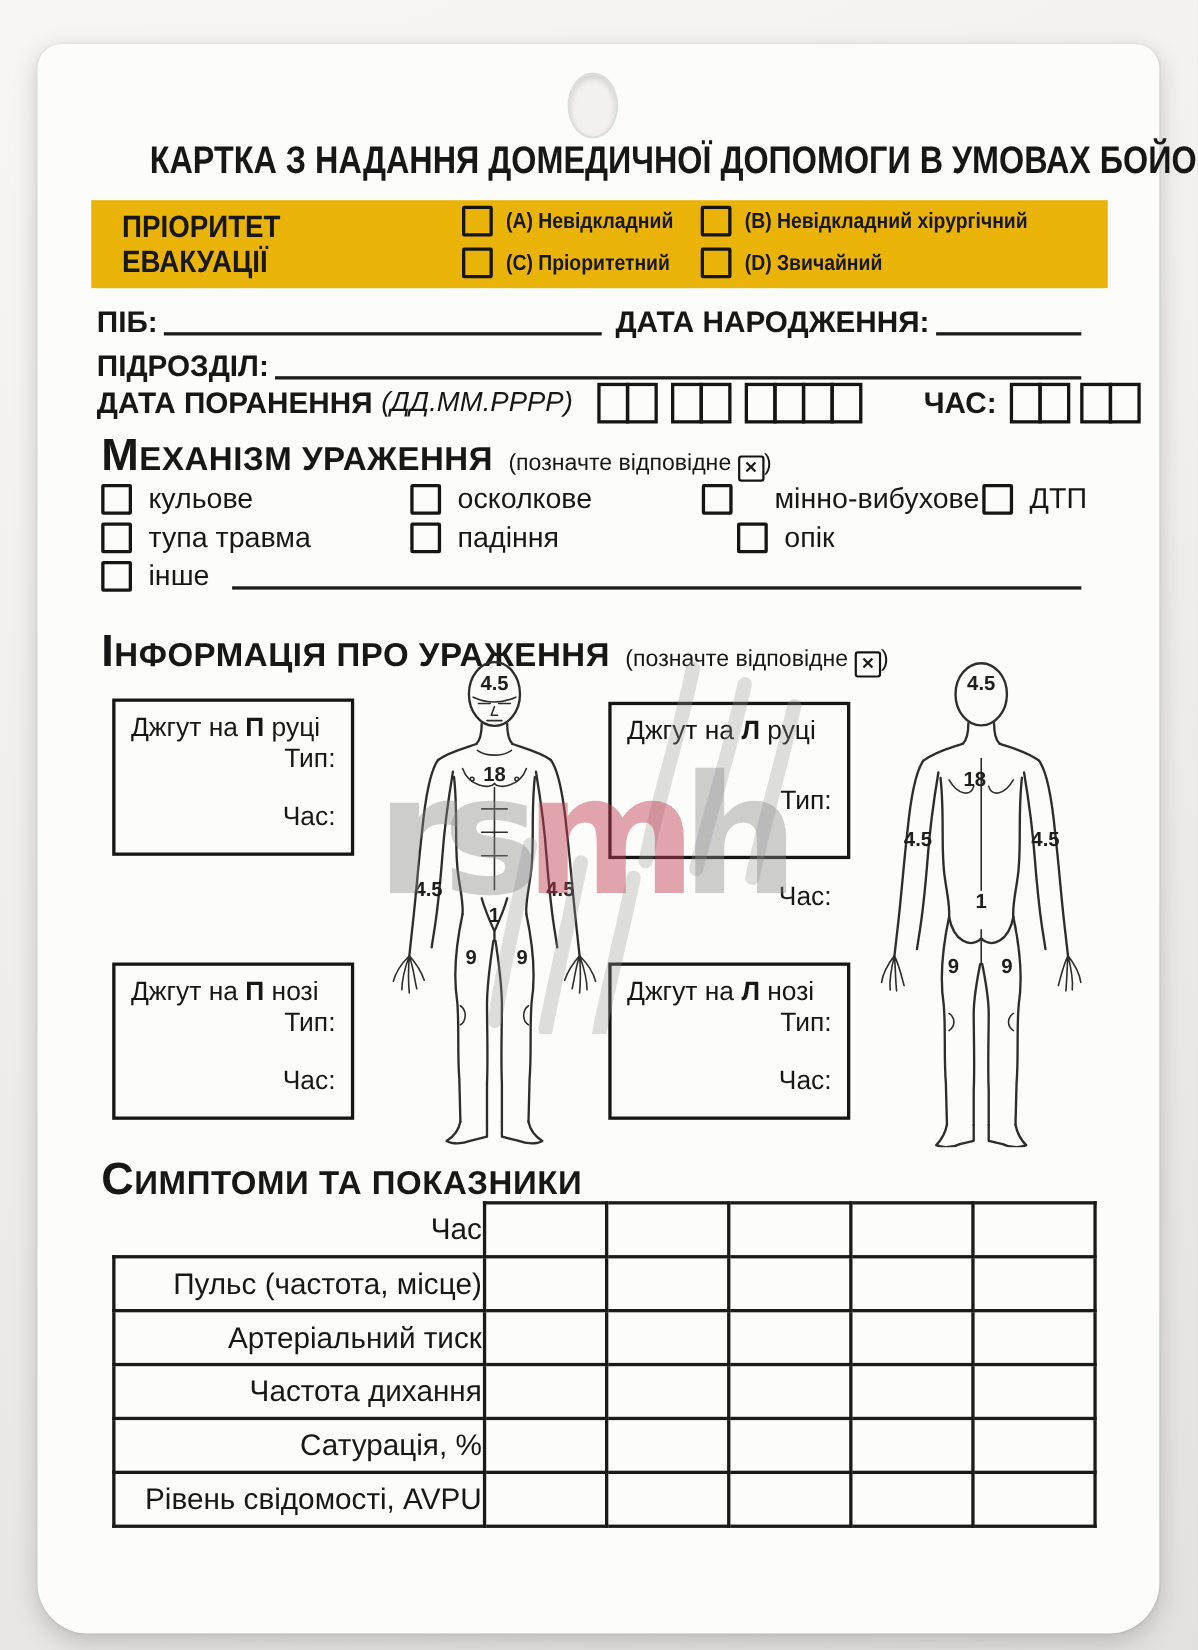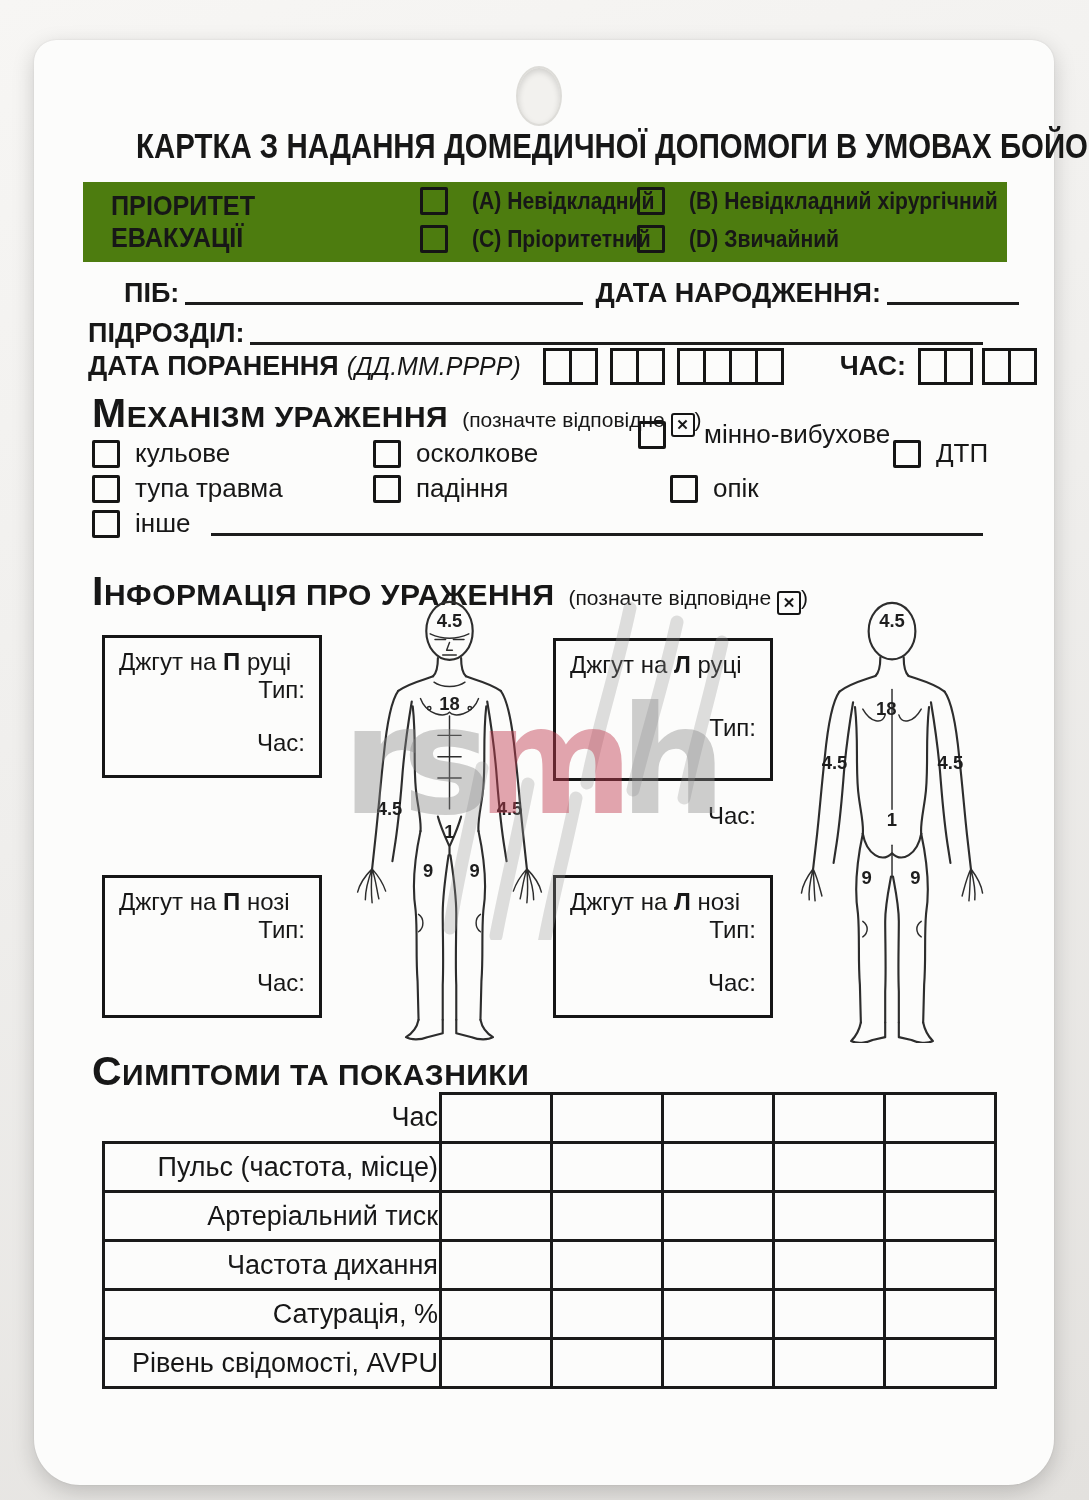--- a/index.html
+++ b/index.html
@@ -7,23 +7,23 @@
         background:linear-gradient(160deg,#f7f6f4 0%,#efeeec 45%,#e3e1de 100%);
         font-family:"Liberation Sans",sans-serif;color:#171717;}
   .card{position:absolute;left:34px;top:40px;width:1020px;height:1445px;background:#fcfcfb;
         border-radius:22px 22px 46px 46px;box-shadow:0 7px 22px rgba(0,0,0,.18),0 0 2px rgba(0,0,0,.10);}
   .hole{position:absolute;left:482px;top:26px;width:42px;height:56px;border-radius:50%;
         background:#f2f1ee;border:2px solid #dddcd8;box-shadow:inset 0 3px 6px rgba(0,0,0,.14);}
   .title{position:absolute;left:0;right:0;top:86px;margin:0;text-align:center;font-size:35px;font-weight:700;white-space:nowrap;}
   .title-in{display:inline-block;transform:scaleX(.84);transform-origin:center;}
 
   
-  .prio{position:absolute;left:49px;top:142px;width:924px;height:80px;background:#4d7c0f;}
+  .prio{position:absolute;left:49px;top:142px;width:924px;height:80px;background:#eab308;}
   .prio-label{position:absolute;left:28px;top:8px;font-weight:700;font-size:28px;line-height:32px;transform:scaleX(.9);transform-origin:left;}
-  .prio-opt{position:absolute;display:flex;align-items:center;gap:24px;font-weight:700;font-size:24px;white-space:nowrap;}
+  .prio-opt{position:absolute;display:flex;align-items:center;gap:12px;font-weight:700;font-size:20px;white-space:nowrap;}
   .prio-opt .plab{display:inline-block;transform:scaleX(.88);transform-origin:left;}
 
   .cb{flex:none;width:22px;height:22px;border:3px solid #151515;border-radius:2px;background:transparent;}
 
   
   .frow{position:absolute;left:54px;width:897px;display:flex;align-items:flex-end;font-size:27px;white-space:nowrap;}
   .flab{font-weight:700;}
   .fnote{font-weight:400;font-size:25px;margin-left:8px;font-style:italic;}
   .uline{border-bottom:3px solid #1c1c1c;flex:1 1 auto;margin:0 2px 4px 6px;height:20px;}
   .uline.fixed{flex:0 0 auto;}
@@ -94,21 +94,21 @@
       <div class="prio-opt" style="left:337px;top:43px;">
         <span class="cb"></span>
         <span class="plab">(C) Пріоритетний</span>
       </div>
       <div class="prio-opt" style="left:554px;top:43px;">
         <span class="cb"></span>
         <span class="plab">(D) Звичайний</span>
       </div>
     </div>
 
-    <div class="frow" style="top:238px;margin-left:36px;">
+    <div class="frow" style="top:238px;">
       <span class="flab">ПІБ:</span>
       <span class="uline"></span>
       <span class="flab" style="margin-left:10px;">ДАТА НАРОДЖЕННЯ:</span>
       <span class="uline fixed" style="width:132px;"></span>
     </div>
 
     <div class="frow" style="top:278px;">
       <span class="flab">ПІДРОЗДІЛ:</span>
       <span class="uline"></span>
     </div>
@@ -144,21 +144,21 @@
     <h2 class="sec-h" style="left:58px;top:350px;"><span>МЕХАНІЗМ УРАЖЕННЯ</span><span class="note"><span>(позначте відповідне</span> <span class="xbox"><span>✕</span></span><span>)</span></span></h2>
 
     <div class="opt" style="left:58px;top:398px;">
       <span class="cb"></span>
       <span>кульове</span>
     </div>
     <div class="opt" style="left:339px;top:398px;">
       <span class="cb"></span>
       <span>осколкове</span>
     </div>
-    <div class="opt" style="left:604px;top:379px;gap:38px;">
+    <div class="opt" style="left:604px;top:398px;gap:38px;">
       <span class="cb"></span>
       <span>мінно-вибухове</span>
     </div>
     <div class="opt" style="left:859px;top:398px;">
       <span class="cb"></span>
       <span>ДТП</span>
     </div>
 
     <div class="opt" style="left:58px;top:433px;">
       <span class="cb"></span>

